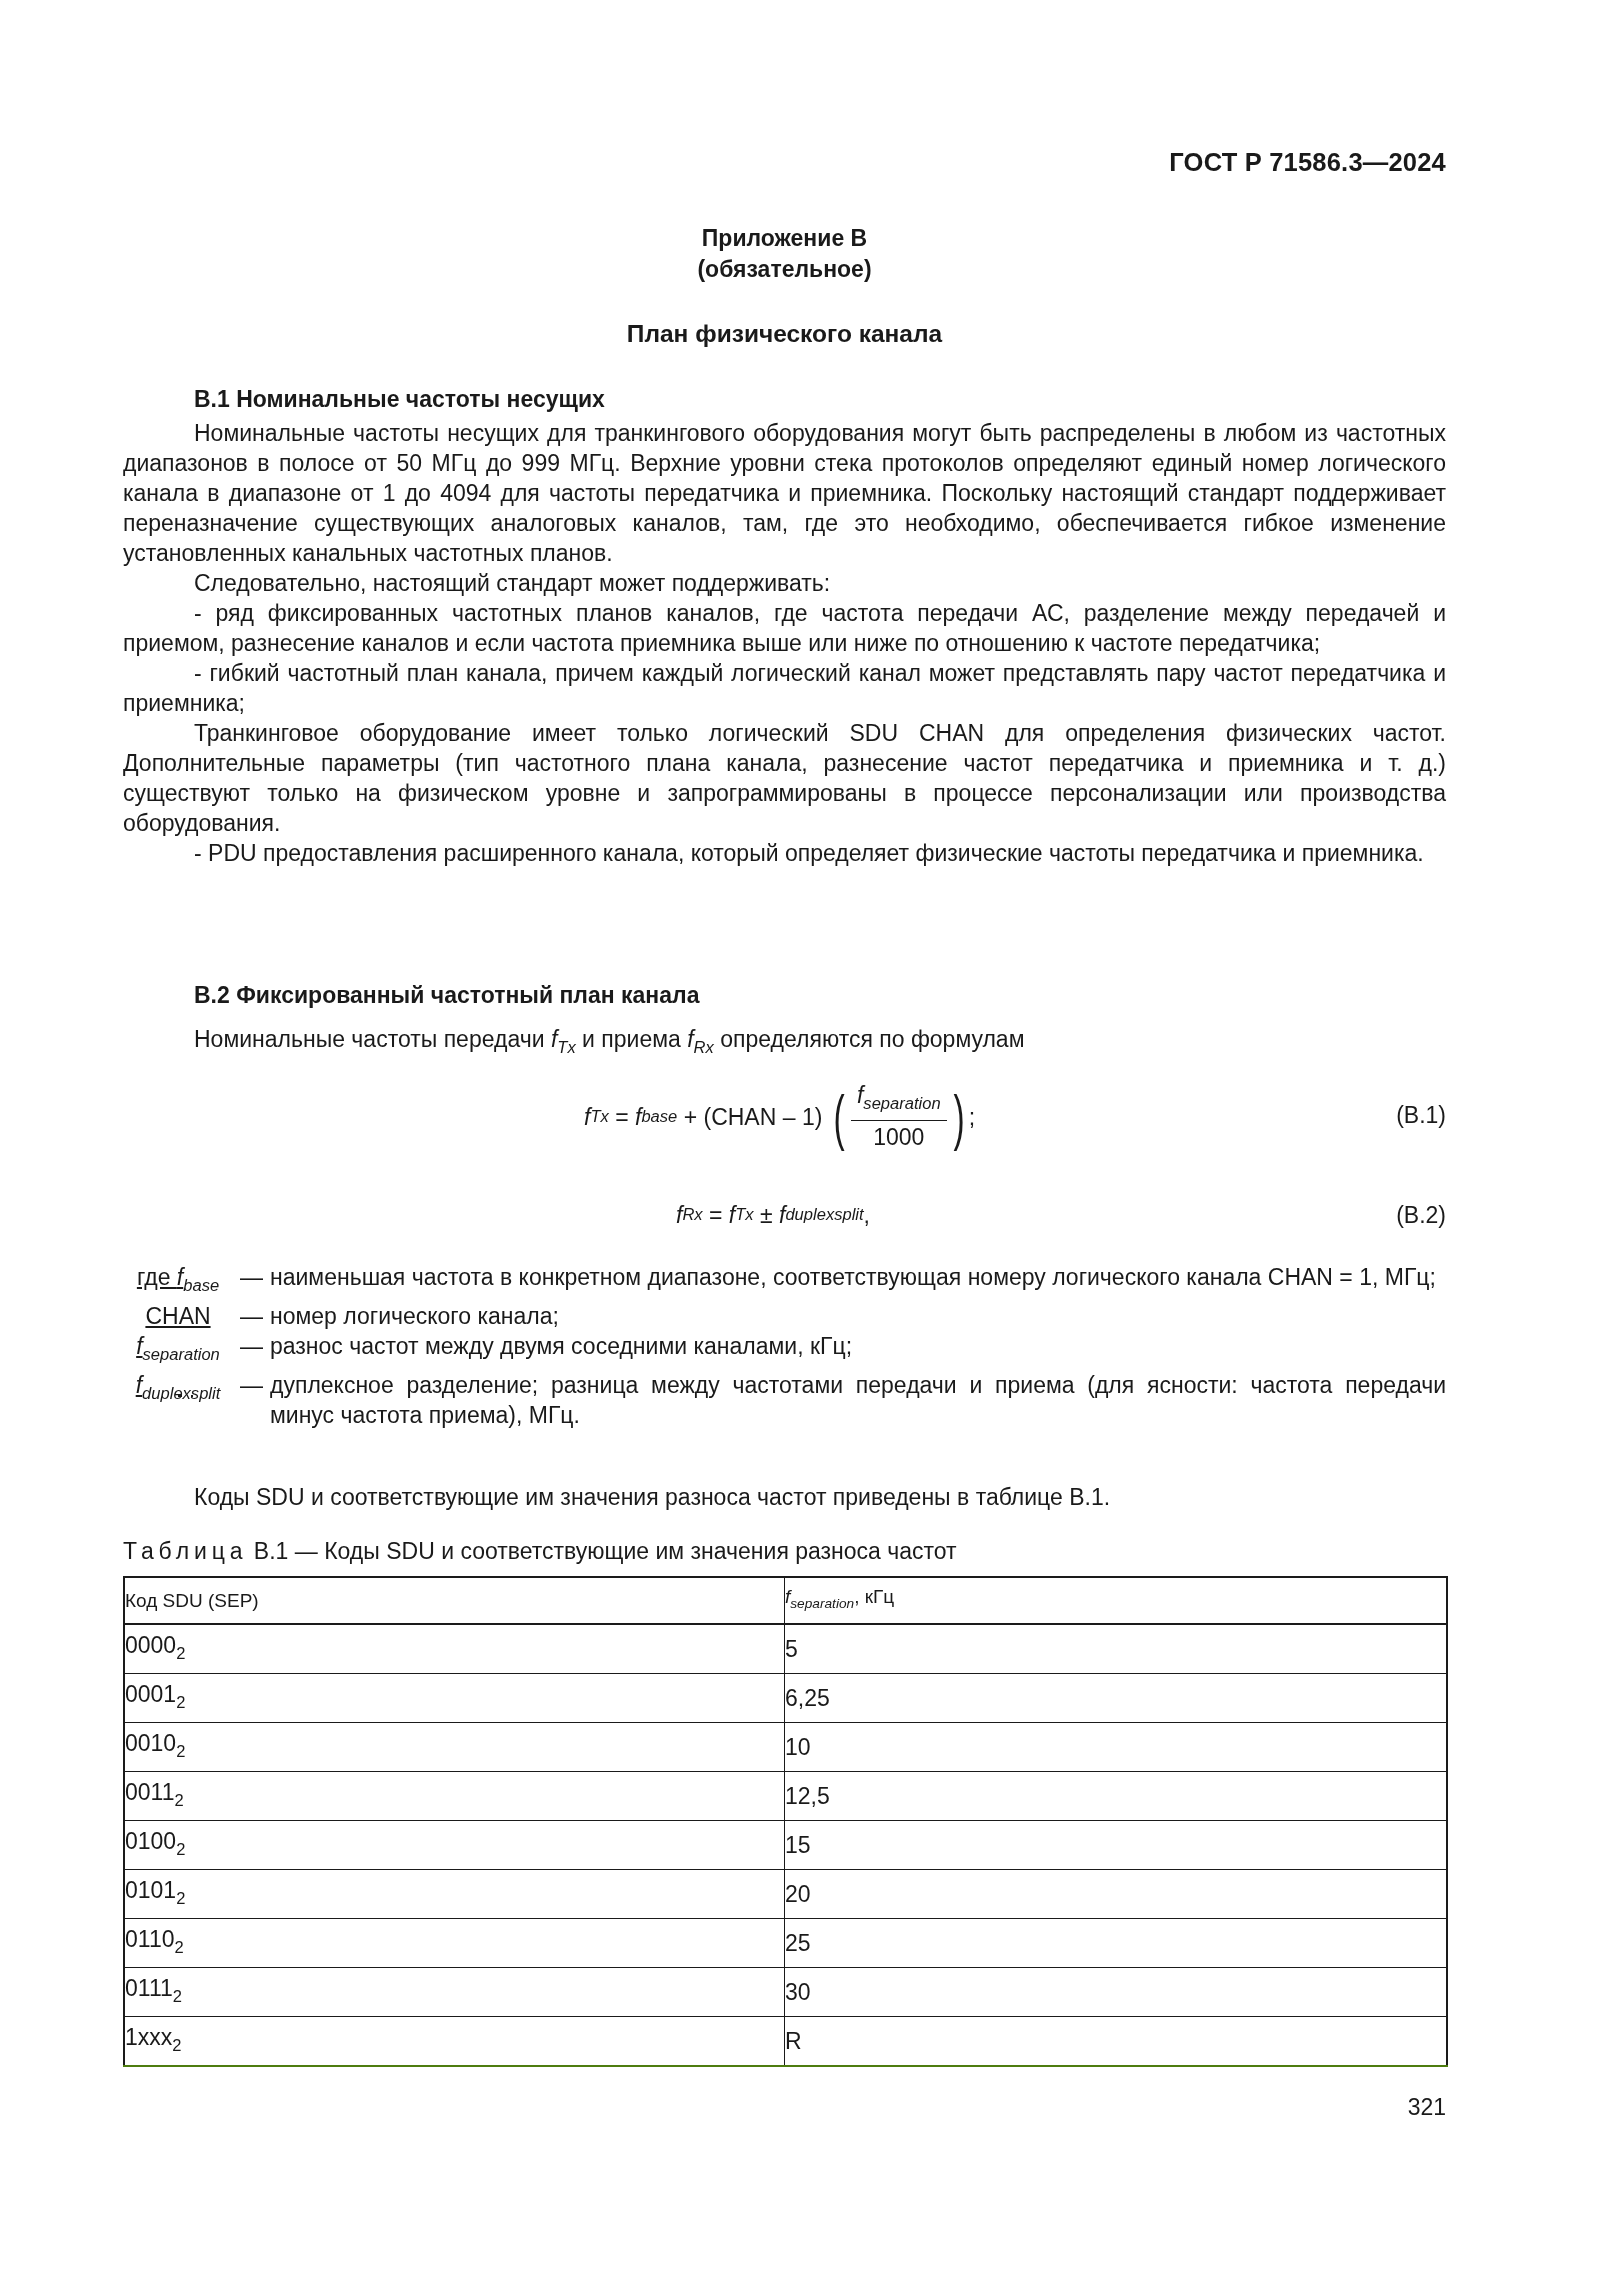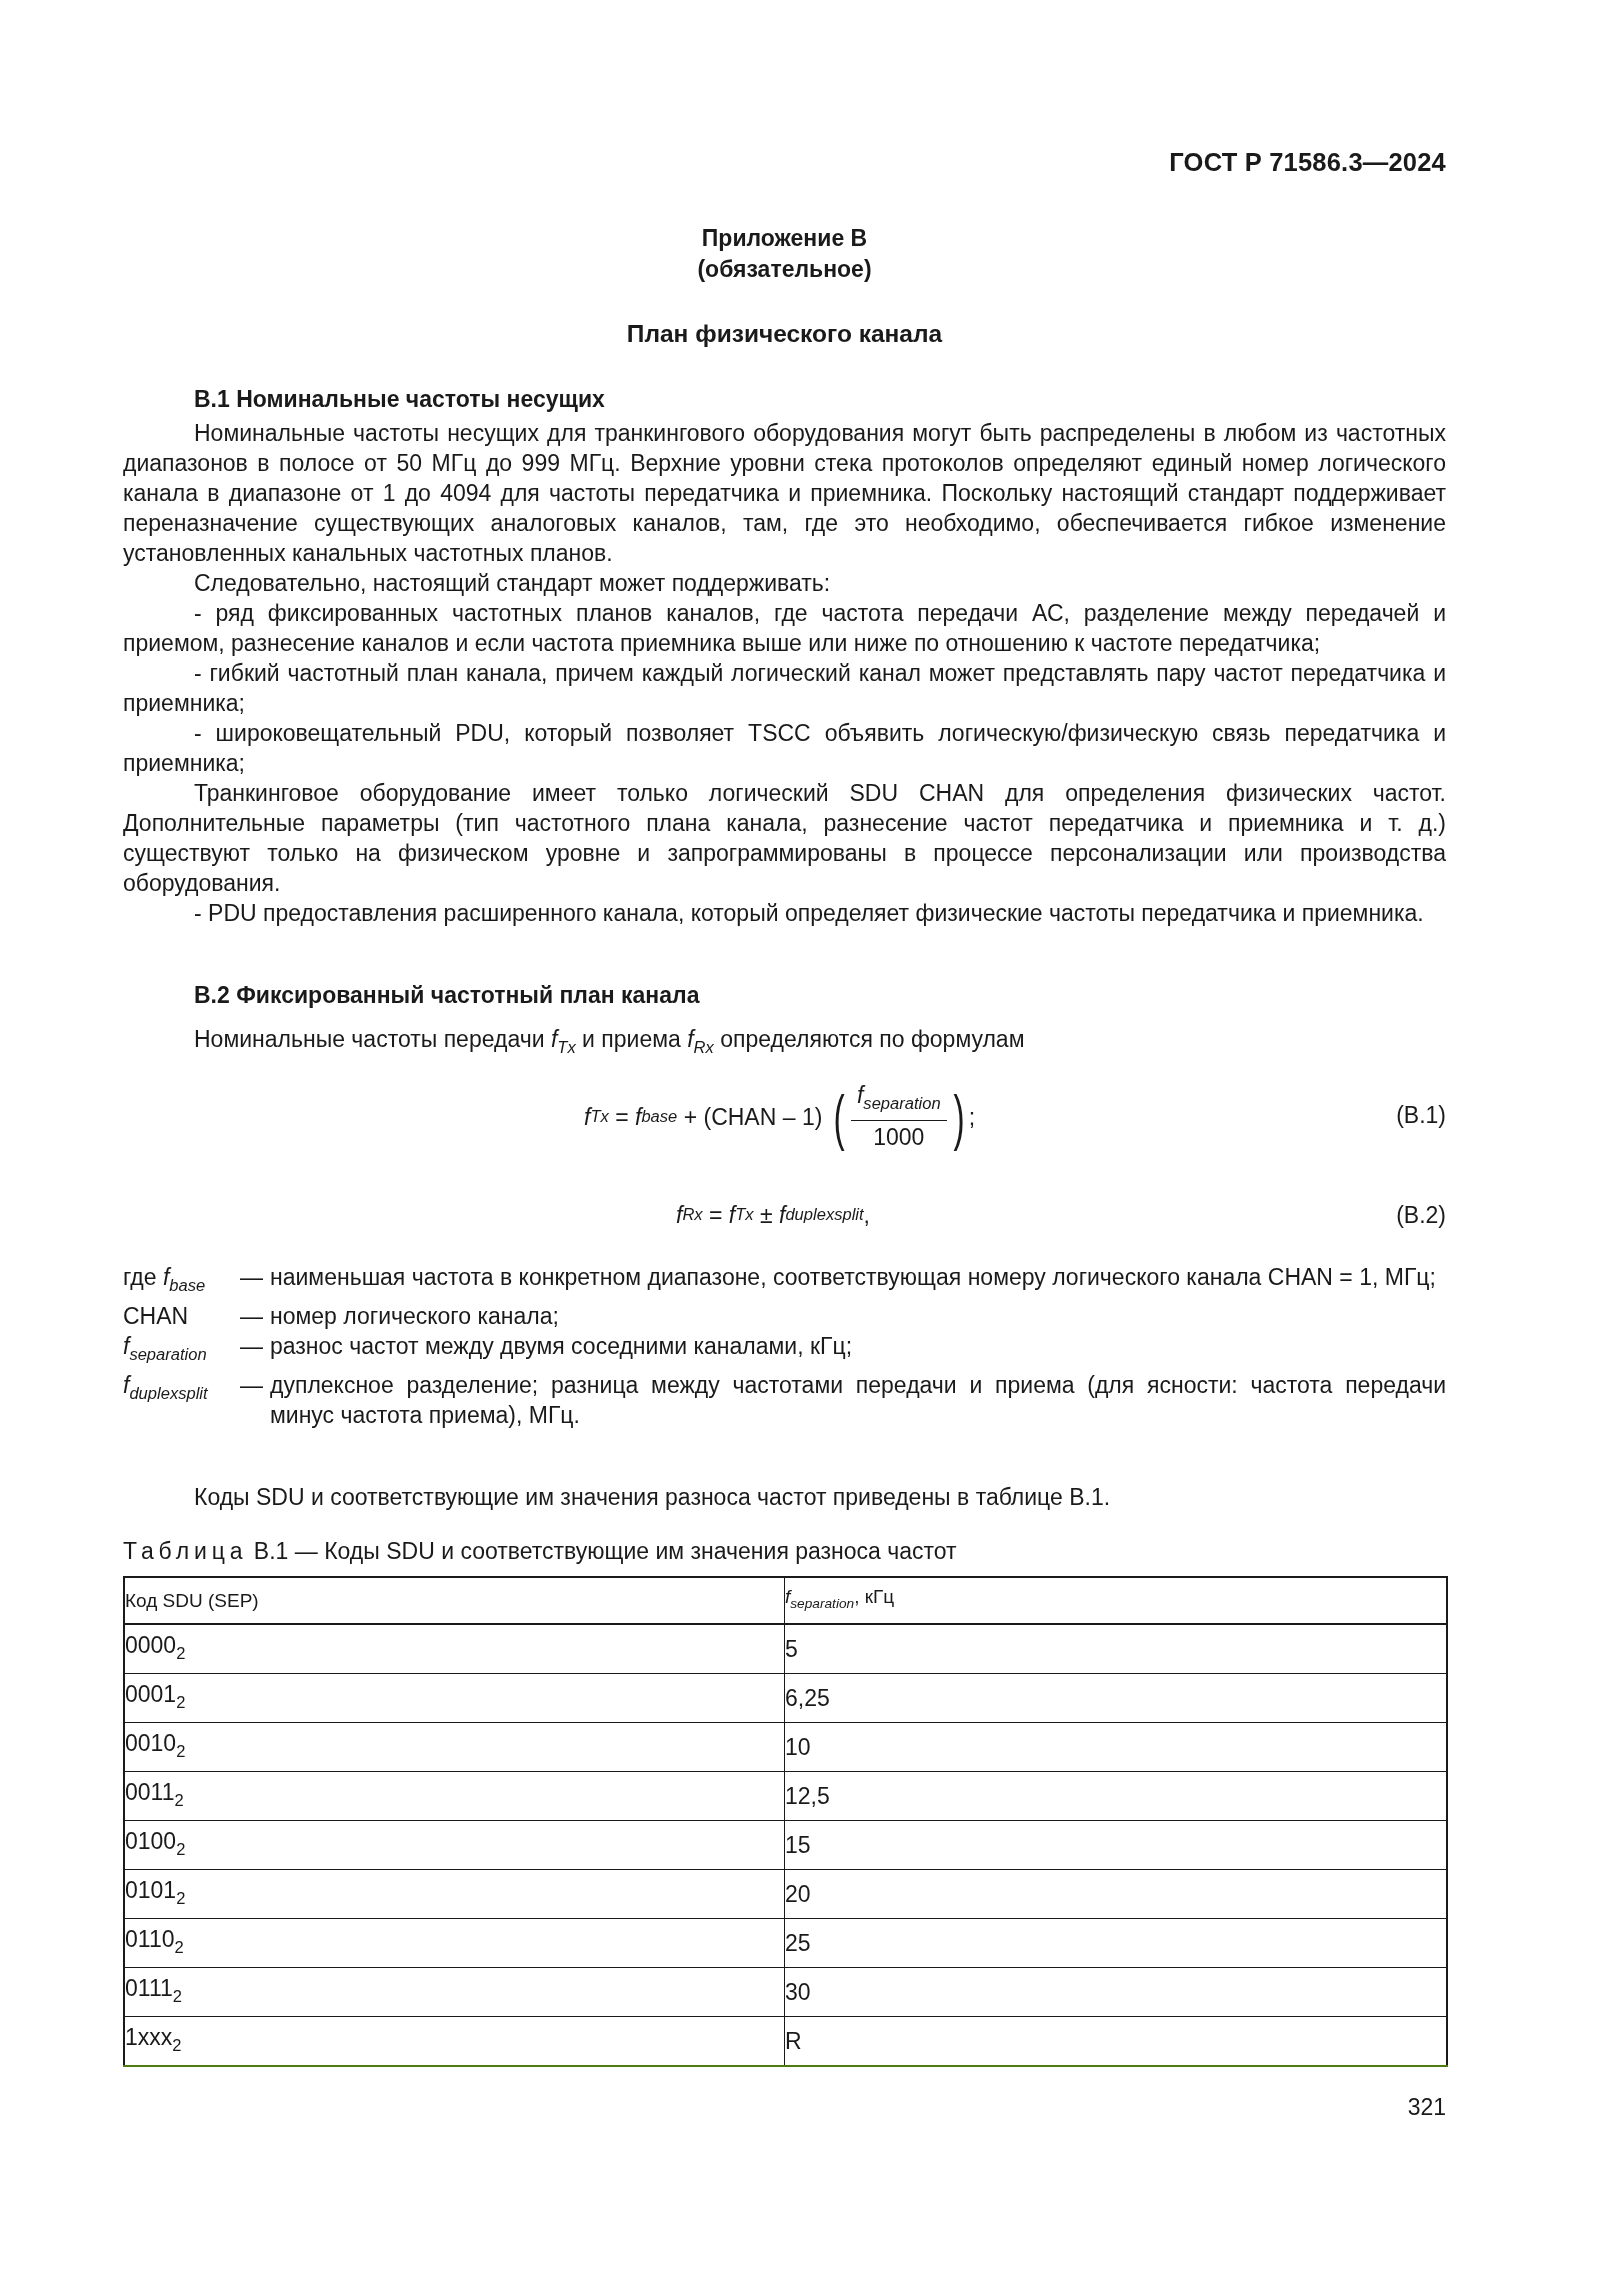--- a/index.html
+++ b/index.html
@@ -112,23 +112,24 @@
       left: 116px;
       width: 1323px;
       top: 1262px;
     }
     .where-row {
       display: flex;
       align-items: flex-start;
     }
     .where-term {
       width: 110px;
-      text-align: left;
+      text-align: center;
       white-space: nowrap;
       flex: none;
+      text-decoration: underline;
     }
     .where-dash {
       width: 37px;
       text-align: center;
       flex: none;
     }
     .where-desc {
       flex: 1;
       text-align: justify;
     }
@@ -194,21 +195,20 @@
   </div>
 
   <div class="center-block plan-title">План физического канала</div>
 
   <div class="body-text sec1">
     <p class="section-heading">В.1 Номинальные частоты несущих</p>
     <p>Номинальные частоты несущих для транкингового оборудования могут быть распределены в любом из частотных диапазонов в полосе от 50 МГц до 999 МГц. Верхние уровни стека протоколов определяют единый номер логического канала в диапазоне от 1 до 4094 для частоты передатчика и приемника. Поскольку настоящий стандарт поддерживает переназначение существующих аналоговых каналов, там, где это необходимо, обеспечивается гибкое изменение установленных канальных частотных планов.</p>
     <p>Следовательно, настоящий стандарт может поддерживать:</p>
     <p>- ряд фиксированных частотных планов каналов, где частота передачи АС, разделение между передачей и приемом, разнесение каналов и если частота приемника выше или ниже по отношению к частоте передатчика;</p>
     <p>- гибкий частотный план канала, причем каждый логический канал может представлять пару частот передатчика и приемника;</p>
-    <p>- широковещательный PDU, который позволяет TSCC объявить логическую/физическую связь передатчика и приемника;</p>
     <p>Транкинговое оборудование имеет только логический SDU CHAN для определения физических частот. Дополнительные параметры (тип частотного плана канала, разнесение частот передатчика и приемника и т. д.) существуют только на физическом уровне и запрограммированы в процессе персонализации или производства оборудования.</p>
     <p>- PDU предоставления расширенного канала, который определяет физические частоты передатчика и приемника.</p>
   </div>
 
   <div class="body-text sec2">
     <p class="section-heading" style="margin-bottom:14px;">В.2 Фиксированный частотный план канала</p>
     <p>
       <span>Номинальные частоты передачи </span><span class="ital">f</span><span class="sub">Tx</span><span> и приема </span><span class="ital">f</span><span class="sub">Rx</span><span> определяются по формулам</span>
     </p>
   </div>

